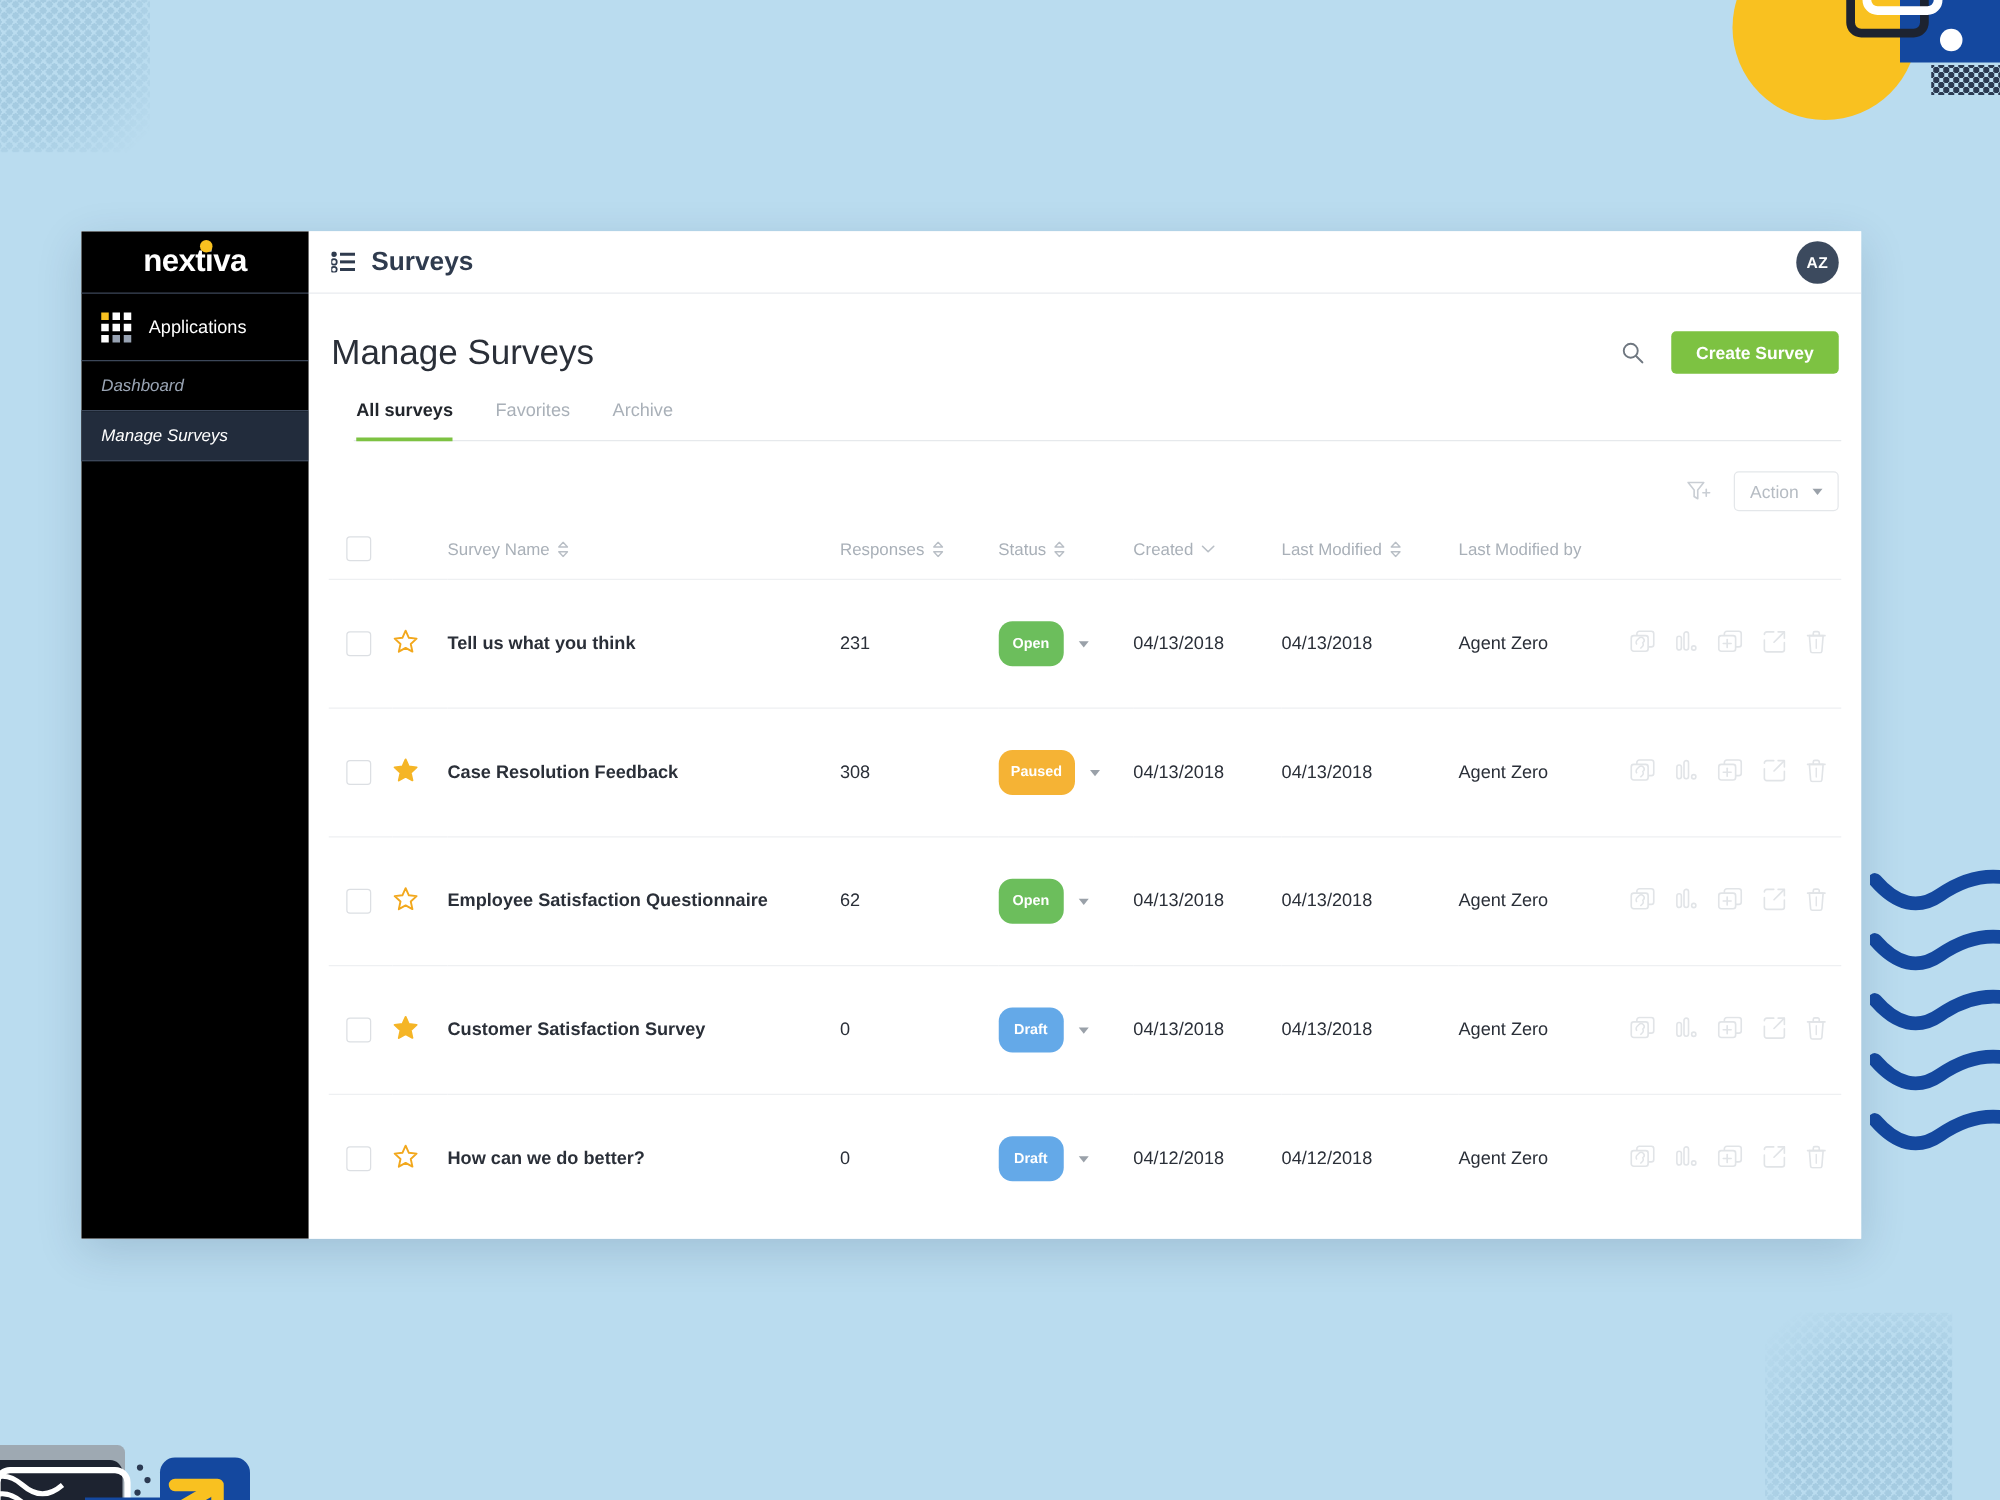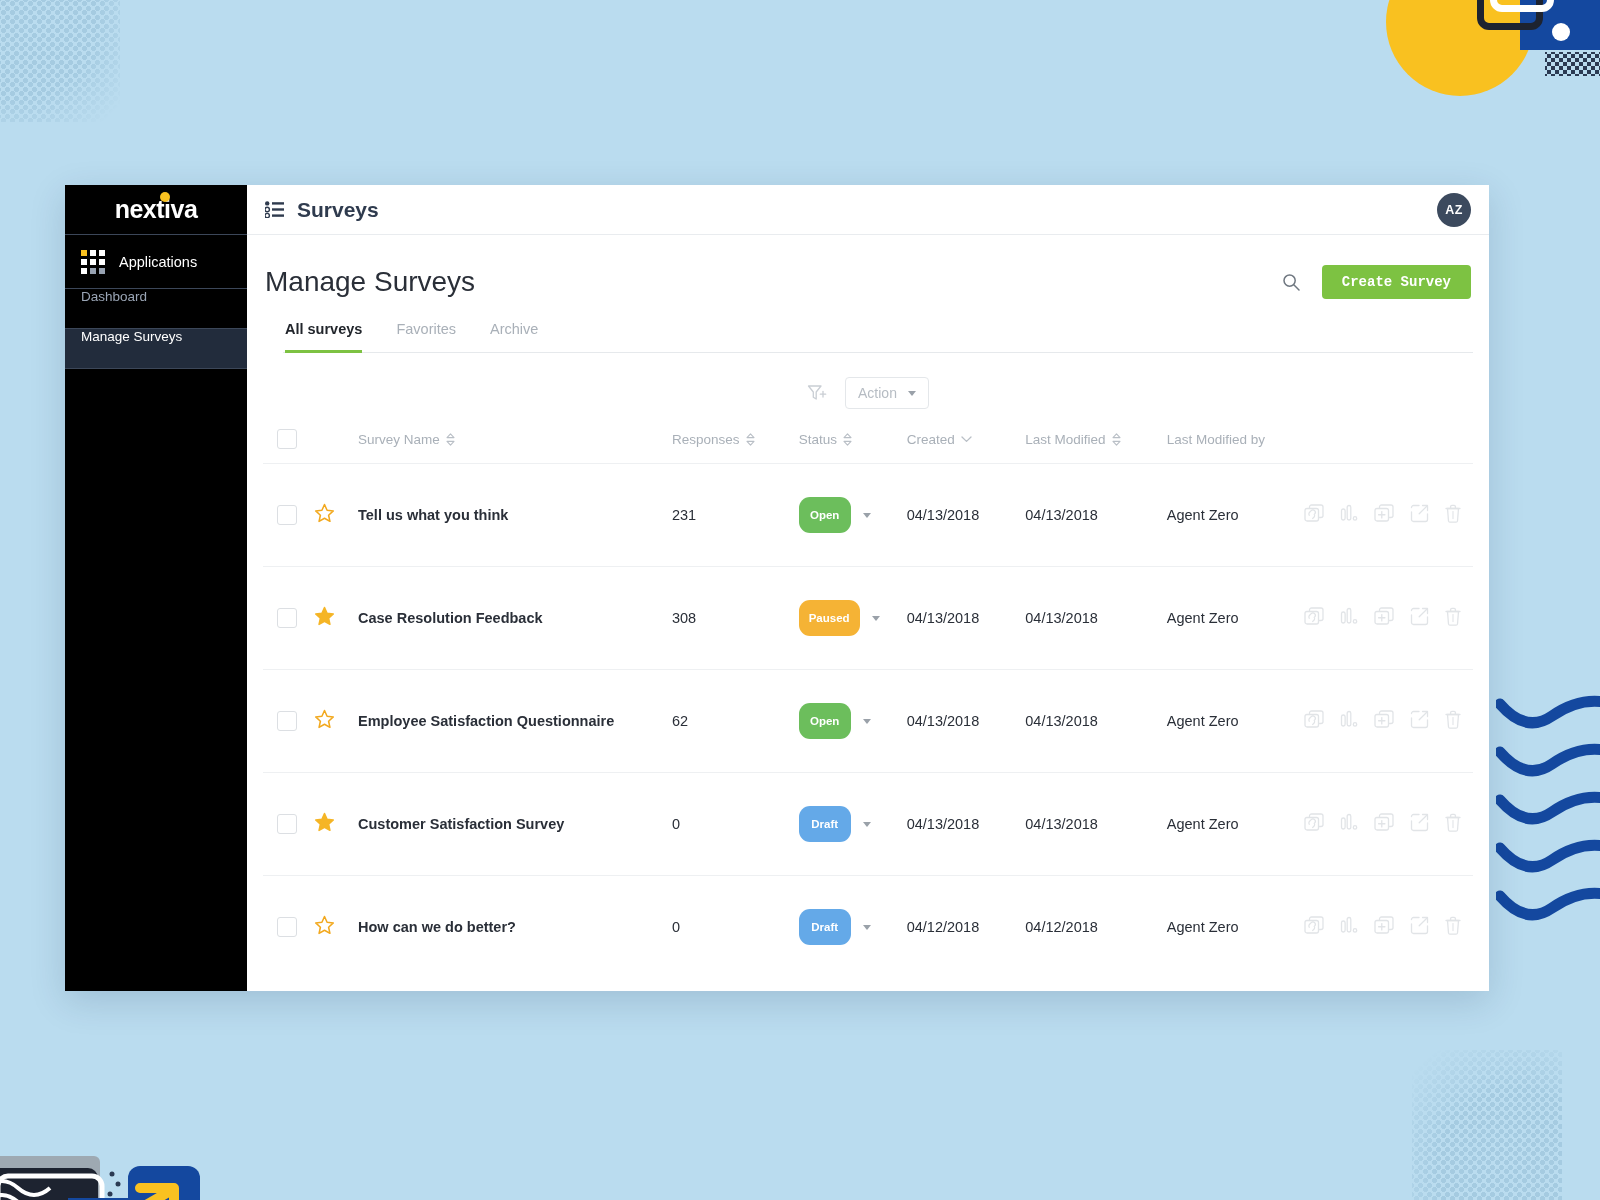--- a/index.html
+++ b/index.html
@@ -121,23 +121,23 @@
   .apps-grid {
     display: grid; grid-template-columns: repeat(3, 6px);
     grid-template-rows: repeat(3, 6px); gap: 3px;
   }
   .apps-grid i { display: block; background: #ffffff; }
   .apps-grid i.y { background: #f9c120; }
   .apps-grid i.g { background: #97a2b2; }
   .apps-label { font-size: 14.5px; color: #ffffff; }
 
   .nav-item {
-    height: 40px; display: flex; 
+    height: 40px; display: flex; align-items: center;
     padding: 0 16px; font-size: 13.5px;
-    color: #9aa5b5; border-bottom: 1px solid #3c4759;
+    color: #9aa5b5; border-bottom: 1px solid #3c4759; font-style: italic;
   }
   .nav-item.active { background: #222c3c; color: #ffffff; }
 
   
   .main { flex: 1; display: flex; flex-direction: column; background: #fff; min-width: 0; }
 
   .topbar {
     height: 50px; display: flex; align-items: center;
     padding: 0 18px; gap: 13px;
     border-bottom: 1px solid #e9ecef;
@@ -157,40 +157,40 @@
     display: flex; align-items: center;
     padding: 30px 2px 0 2px;
   }
   .page-title { font-size: 28px; color: #2a2f38; font-weight: normal; }
   .head-actions { margin-left: auto; display: flex; align-items: center; gap: 22px; }
   .create-btn {
     background: #7dc242; color: #ffffff;
     border: none; border-radius: 4px;
     height: 34px; padding: 0 20px;
     font-size: 14px; font-weight: bold;
-    font-family: Liberation Mono, monospace;
+    font-family: Liberation Sans, sans-serif;
     cursor: pointer;
   }
 
   .tabs {
     display: flex; gap: 34px;
     padding: 22px 2px 0 2px;
     border-bottom: 1px solid #e6e9ec;
     margin-left: 20px;
   }
   .tab {
     font-size: 14.5px; color: #a9b0b8;
     padding-bottom: 13px; cursor: pointer;
     border-bottom: 3px solid transparent;
     margin-bottom: -1px;
   }
   .tab.active { color: #22262c; font-weight: bold; border-bottom-color: #7dc242; }
 
   .table-toolbar {
-    display: flex; align-items: center; justify-content: center;
+    display: flex; align-items: center; justify-content: flex-end;
     gap: 18px; padding: 24px 2px 10px 2px;
   }
   .action-dd {
     border: 1px solid #e4e7ea; border-radius: 4px;
     height: 32px; padding: 0 12px;
     display: flex; align-items: center; gap: 11px;
     color: #b6bcc3; font-size: 14px; background: #fff; cursor: pointer;
   }
 
   

